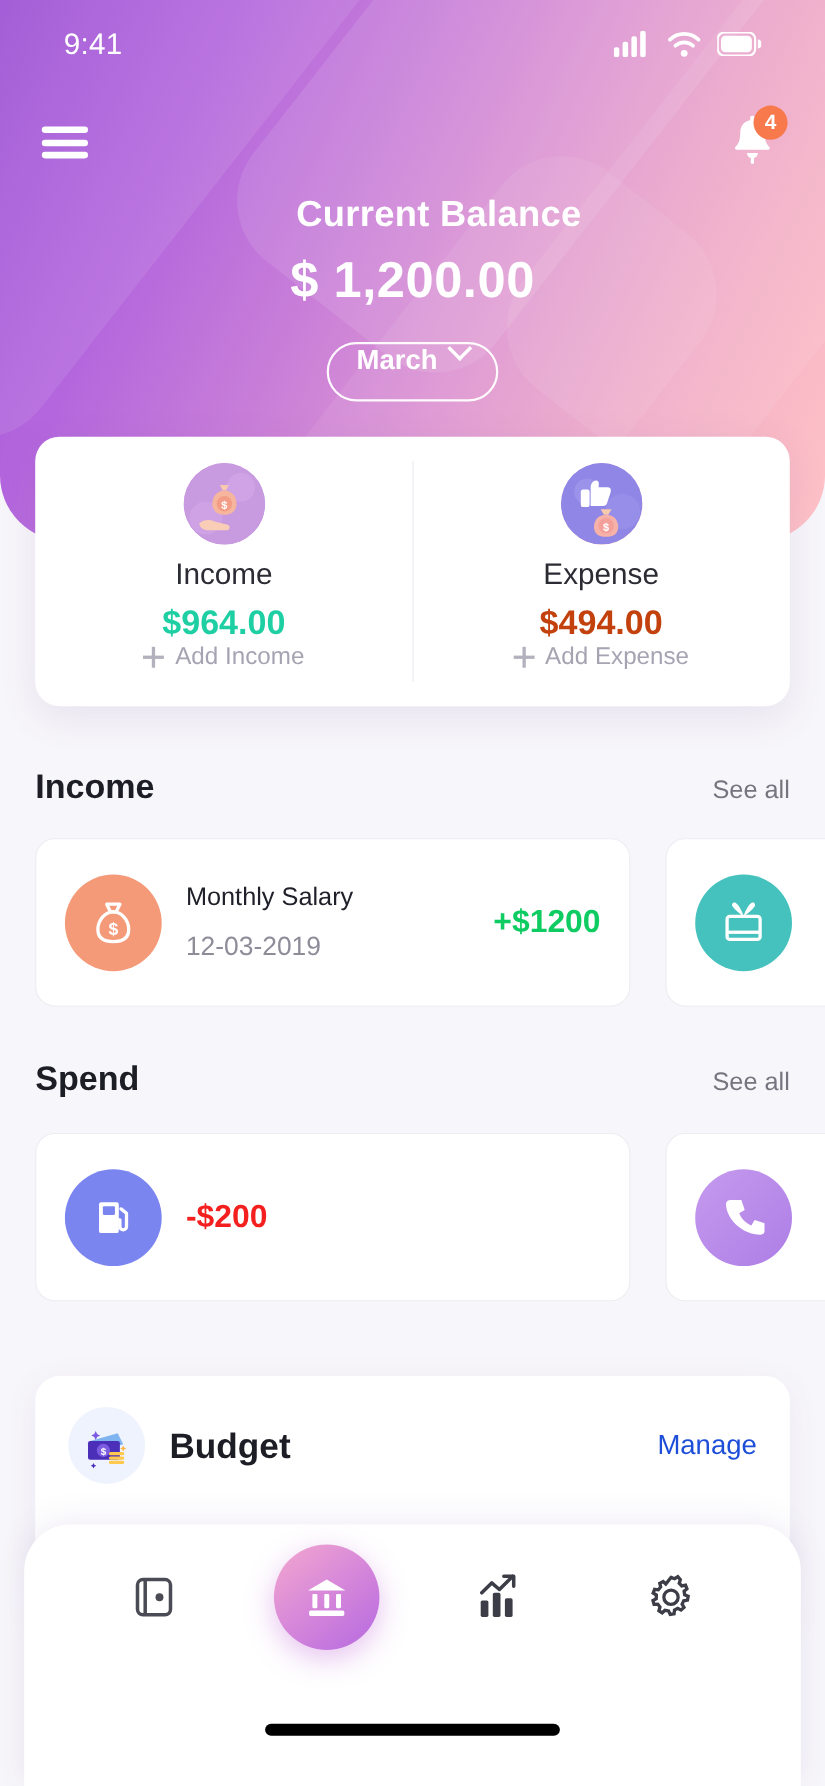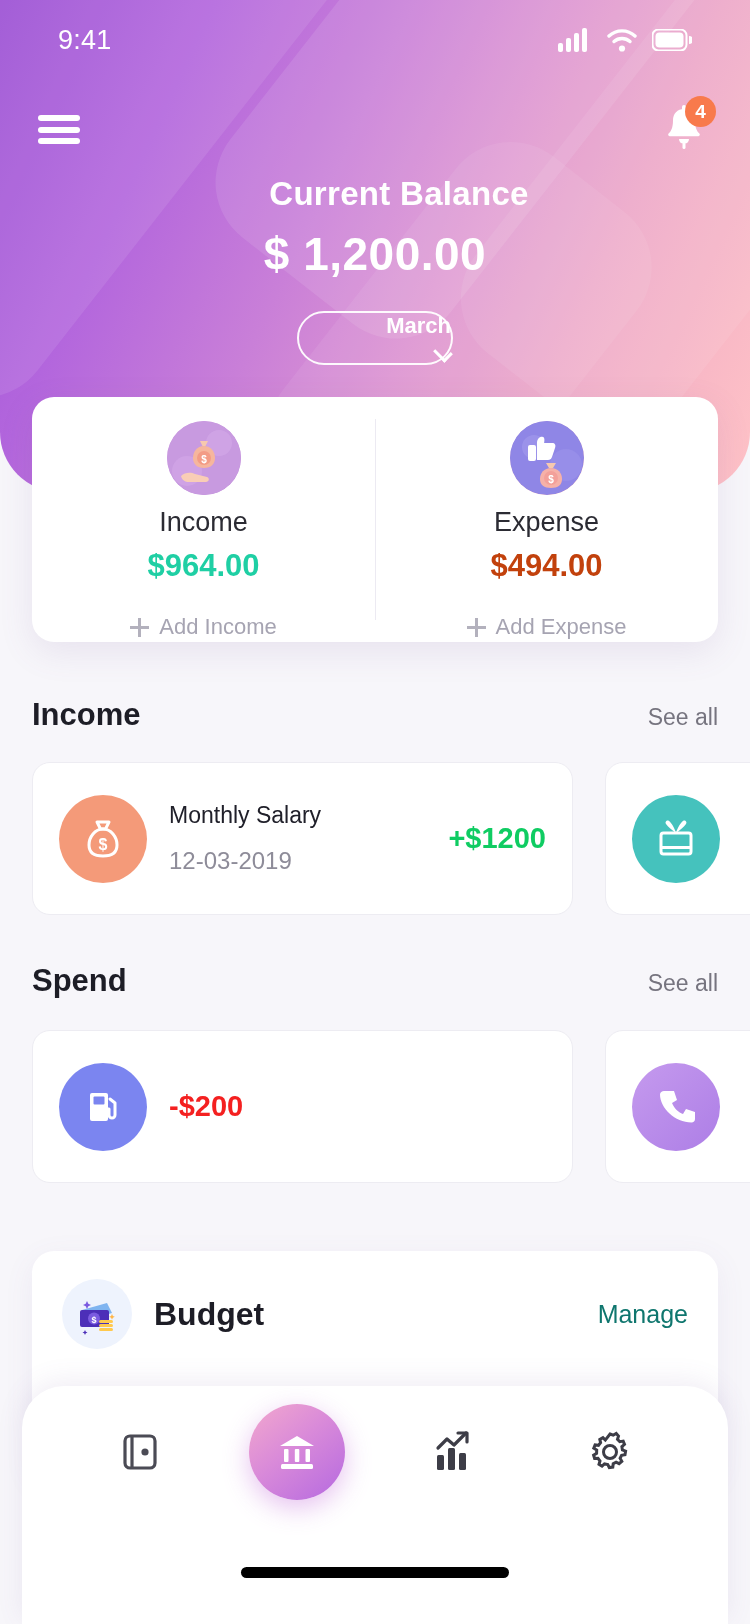--- a/index.html
+++ b/index.html
@@ -41,41 +41,41 @@
     background:#f87a4c; border-radius:50%; color:#fff; font-size:19px; font-weight:700;
     display:flex; align-items:center; justify-content:center;
   }
 
   
   .bal-wrap { position:absolute; top:175px; left:0; width:750px; text-align:center; }
   .bal-label { color:#fff; font-size:33px; font-weight:700; letter-spacing:.3px;margin-left:48px; }
   .bal-amount { color:#fff; font-size:46px; font-weight:700; margin-top:14px; letter-spacing:.5px;text-align:center; }
   .month-btn {
     margin:30px auto 0; width:156px; height:54px; border:2px solid rgba(255,255,255,.95);
-    border-radius:27px; display:flex; align-items:flex-end; justify-content:center; gap:12px;
-    color:#fff; font-size:22px; font-weight:700; cursor:pointer;flex-direction:column;
+    border-radius:27px; display:flex; align-items:flex-start; justify-content:center; gap:12px;
+    color:#fff; font-size:25px; font-weight:700; cursor:pointer;
   }
   .chev { width:16px; height:16px; border-right:3px solid #fff; border-bottom:3px solid #fff; transform:rotate(45deg) translate(-3px,-3px); }
 
   
   .summary {
     position:absolute; top:397px; left:32px; width:686px; height:245px;
     background:#fff; border-radius:22px; box-shadow:0 10px 34px rgba(120,90,160,.12);
     display:flex; z-index:5;
   }
   .sum-col { flex:1; display:flex; flex-direction:column; align-items:center; padding-top:24px; position:relative; }
   .sum-col + .sum-col:before { content:""; position:absolute; left:0; top:22px; bottom:22px; width:1px; background:#eceaf2; }
   .sum-icon { width:74px; height:74px; border-radius:50%; display:flex; align-items:center; justify-content:center; overflow:hidden; }
   .sum-icon.income { background:linear-gradient(150deg,#d3a4e4,#b986d6); }
   .sum-icon.expense { background:linear-gradient(150deg,#9a8ee8,#f3b3b0); }
   .sum-name { font-size:27px; color:#2b2b33; margin-top:12px; font-weight:400; }
   .sum-val { font-size:31px; font-weight:700; margin-top:10px; }
   .sum-val.pos { color:#1fcfa4; }
   .sum-val.neg { color:#c2410c; }
-  .sum-add { margin-top:30px; font-size:22px; color:#a6a4b2; display:flex; align-items:center; gap:10px; cursor:pointer; }
+  .sum-add { font-size:22px; color:#a6a4b2; display:flex; align-items:center; gap:10px; cursor:pointer; }
   .plus { position:relative; width:19px; height:19px; display:inline-block; }
   .plus:before,.plus:after { content:""; position:absolute; background:#b3b1bd; }
   .plus:before { left:0; top:8px; width:19px; height:3px; }
   .plus:after { top:0; left:8px; width:3px; height:19px; }
 
   
   .sec-head { position:absolute; left:32px; width:686px; display:flex; align-items:baseline; justify-content:space-between; }
   .sec-title { font-size:31px; font-weight:700; color:#1d1d26; }
   .sec-link { font-size:23px; color:#76747f; cursor:pointer; font-weight:400; }
 
@@ -101,21 +101,21 @@
   
   .budget {
     position:absolute; left:32px; top:1251px; width:686px; height:230px;
     background:#fff; border-radius:22px; box-shadow:0 8px 30px rgba(120,90,160,.08);
     padding:28px 30px 0 30px;
   }
   .budget-head { display:flex; align-items:center; justify-content:space-between; }
   .budget-left { display:flex; align-items:center; gap:22px; }
   .budget-ic { width:70px; height:70px; border-radius:50%; background:#eef3fd; display:flex; align-items:center; justify-content:center; }
   .budget-title { font-size:32px; font-weight:700; color:#1d1d26; }
-  .budget-manage { font-size:25px; color:#0f766e; cursor:pointer; }
+  .budget-manage { font-size:25px; color:#1d4ed8; cursor:pointer; }
   .budget-row { display:flex; align-items:center; justify-content:space-between; margin-top:48px; }
   .budget-k { font-size:25px; color:#78767f; }
   .budget-v { font-size:25px; color:#5e5c66; }
 
   
   .bottombar {
     position:absolute; left:22px; bottom:0; width:706px; height:238px;
     background:#fff; border-top-left-radius:42px; border-top-right-radius:42px;
     box-shadow:0 -6px 26px rgba(120,90,160,.10);
     z-index:20;

